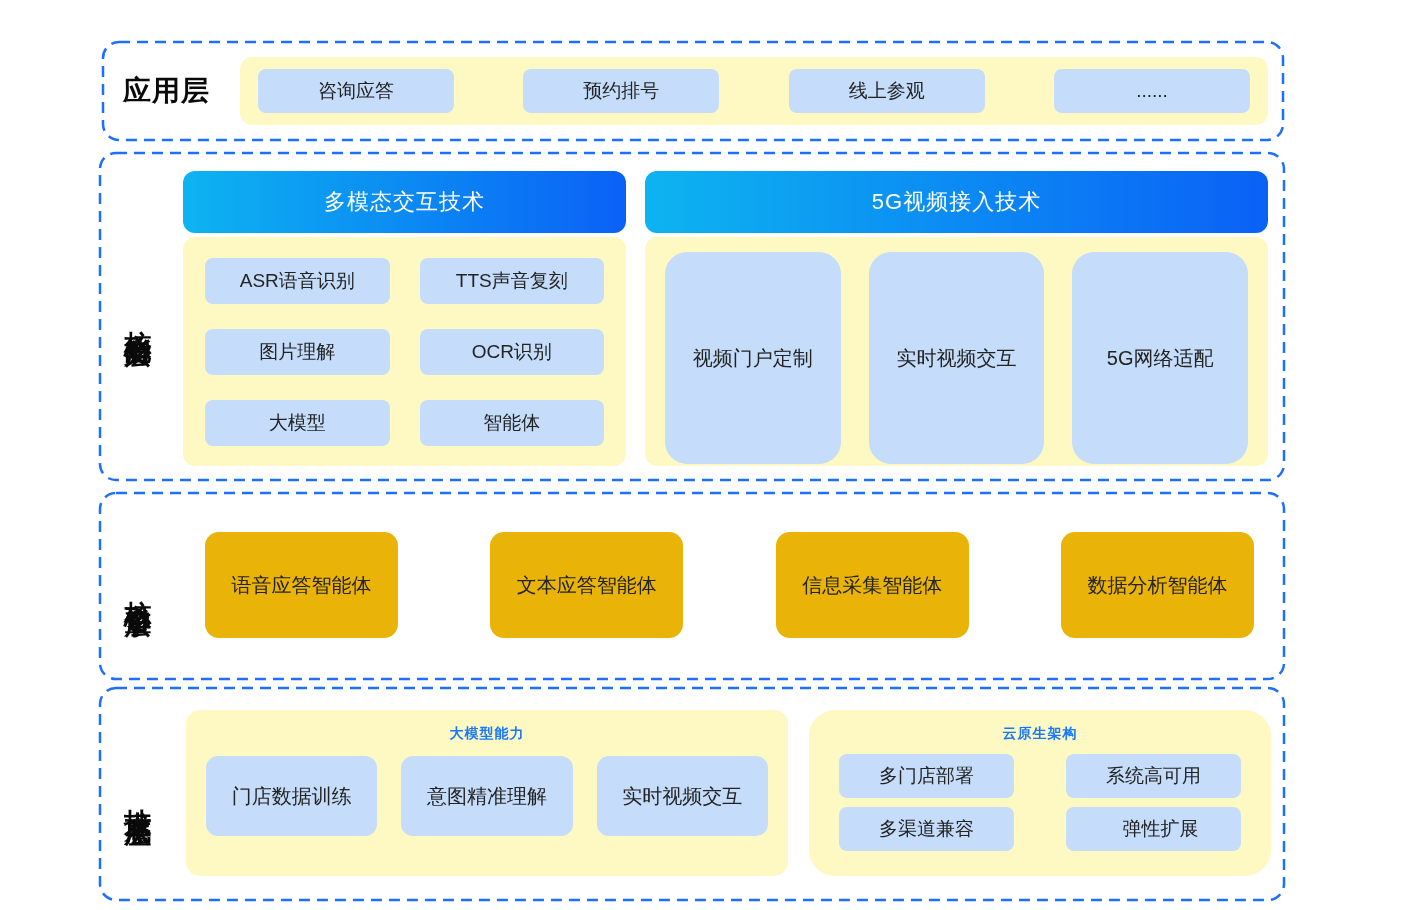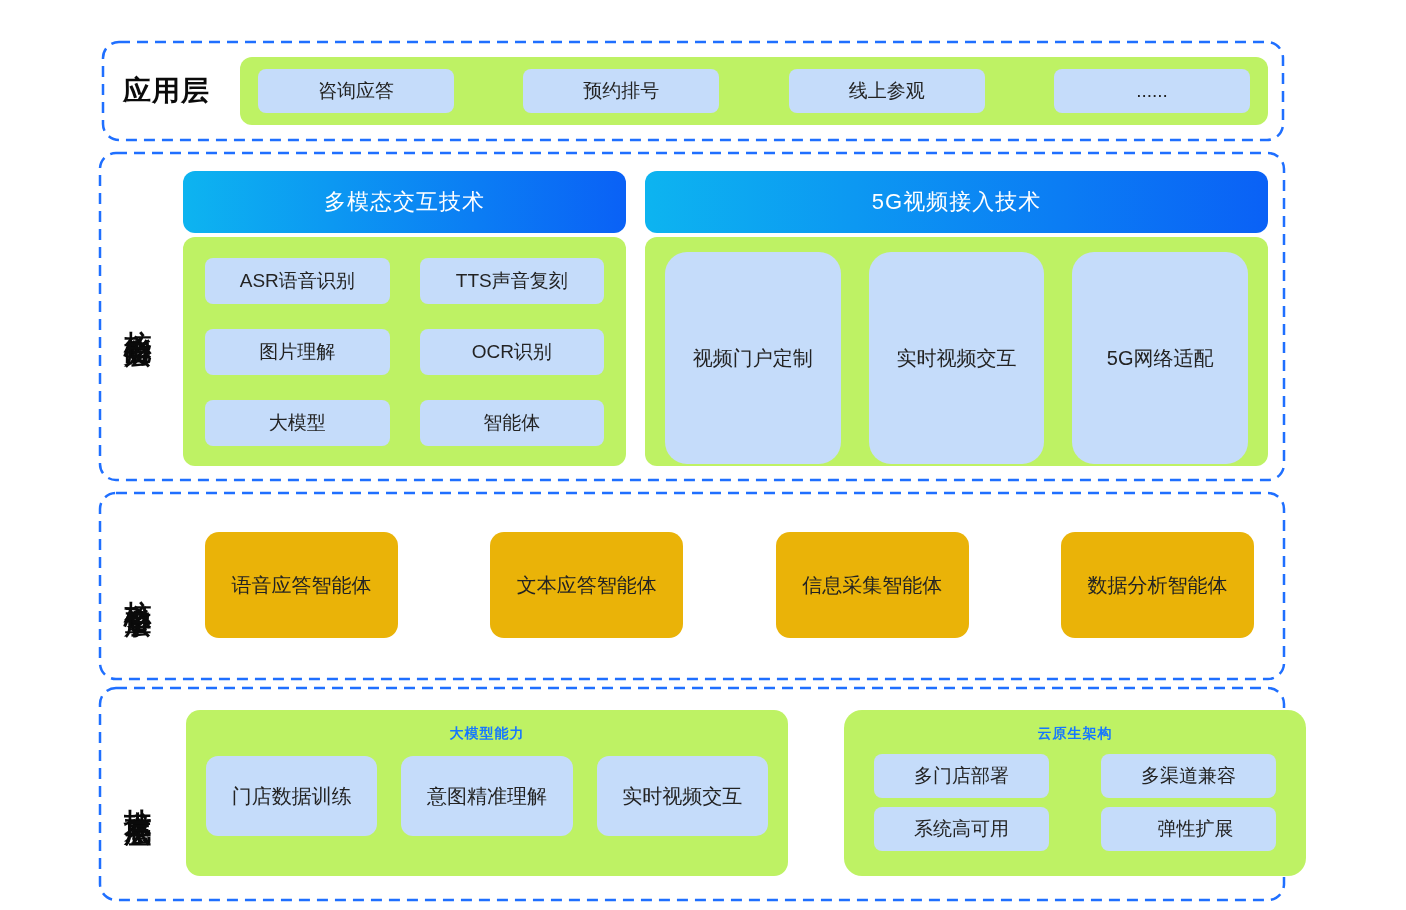--- a/index.html
+++ b/index.html
@@ -17,21 +17,21 @@
   }
   .v-label-wrap {
     position:absolute; left:0; top:0; bottom:0; width:74px;
     display:flex; align-items:center; justify-content:center;
   }
   .v-label {
     writing-mode:vertical-rl; text-orientation:upright;
     font-size:27px; font-weight:700; color:#0a0a0a;
     letter-spacing:3px; line-height:1.1;
   }
-  .panel { background:#bef264; border-radius:12px; box-sizing:border-box; }
+  .panel { background:#fef9c3; border-radius:12px; box-sizing:border-box; }
   .chip {
     background:#c5dcfa; border-radius:8px;
     display:flex; align-items:center; justify-content:center;
     font-size:19px; color:#232323; white-space:nowrap;
   }
   .grad-header {
     height:62px; border-radius:12px;
     background:linear-gradient(90deg,#0db4f0,#0a61f6);
     display:flex; align-items:center; justify-content:center;
     color:#ffffff; font-size:22px; font-weight:500; letter-spacing:1px;
@@ -119,24 +119,24 @@
 
     <div class="panel" style="position:absolute;left:86px;top:22px;width:602px;height:166px;border-radius:14px;">
       <div class="blue-heading">大模型能力</div>
       <div style="display:flex;margin:13px 20px 0;gap:24px;">
         <div class="chip" style="flex:1;height:80px;border-radius:12px;font-size:20px;">门店数据训练</div>
         <div class="chip" style="flex:1;height:80px;border-radius:12px;font-size:20px;">意图精准理解</div>
         <div class="chip" style="flex:1;height:80px;border-radius:12px;font-size:20px;">实时视频交互</div>
       </div>
     </div>
 
-    <div class="panel" style="position:absolute;left:744px;top:22px;width:462px;height:166px;border-radius:18px;">
+    <div class="panel" style="position:absolute;left:709px;top:22px;width:462px;height:166px;border-radius:26px;">
       <div class="blue-heading">云原生架构</div>
       <div style="display:grid;grid-template-columns:1fr 1fr;column-gap:52px;row-gap:9px;margin:11px 30px 0;">
         <div class="chip" style="height:44px;">多门店部署</div>
+        <div class="chip" style="height:44px;">系统高可用</div>
         <div class="chip" style="height:44px;">多渠道兼容</div>
-        <div class="chip" style="height:44px;">系统高可用</div>
         <div class="chip" style="height:44px;padding-left:14px;">弹性扩展</div>
       </div>
     </div>
   </div>
 
 </div>
 
 </body></html>

